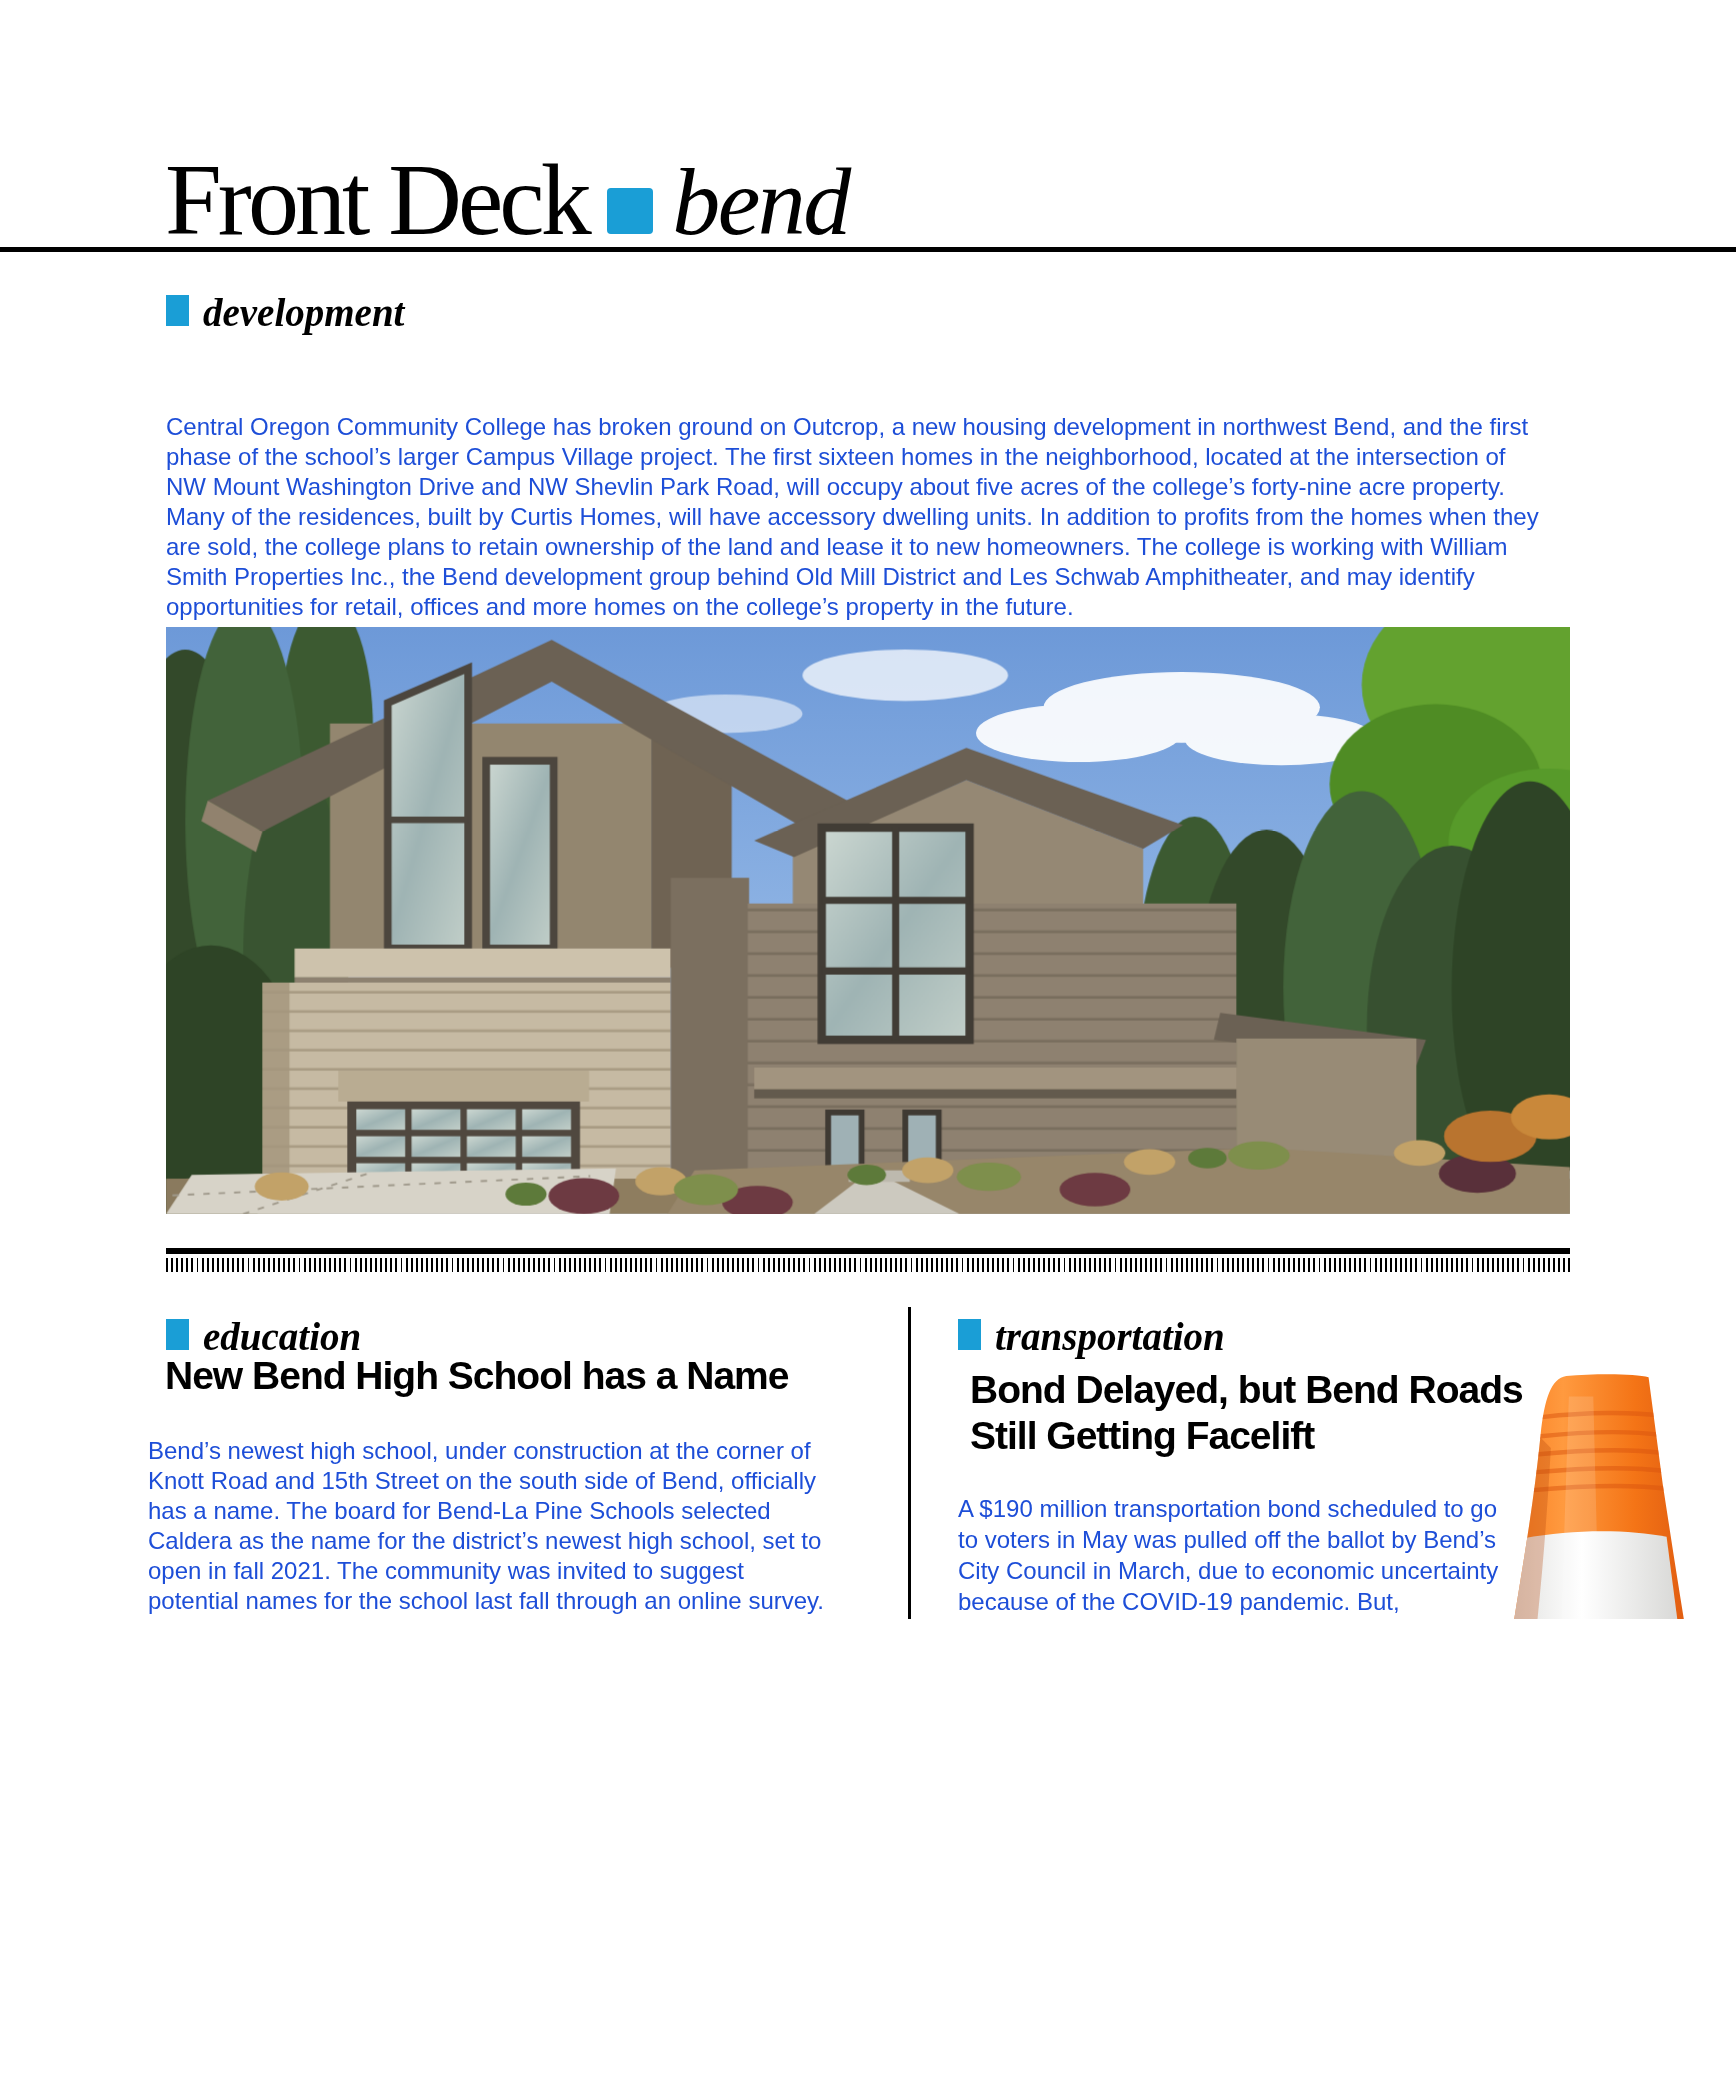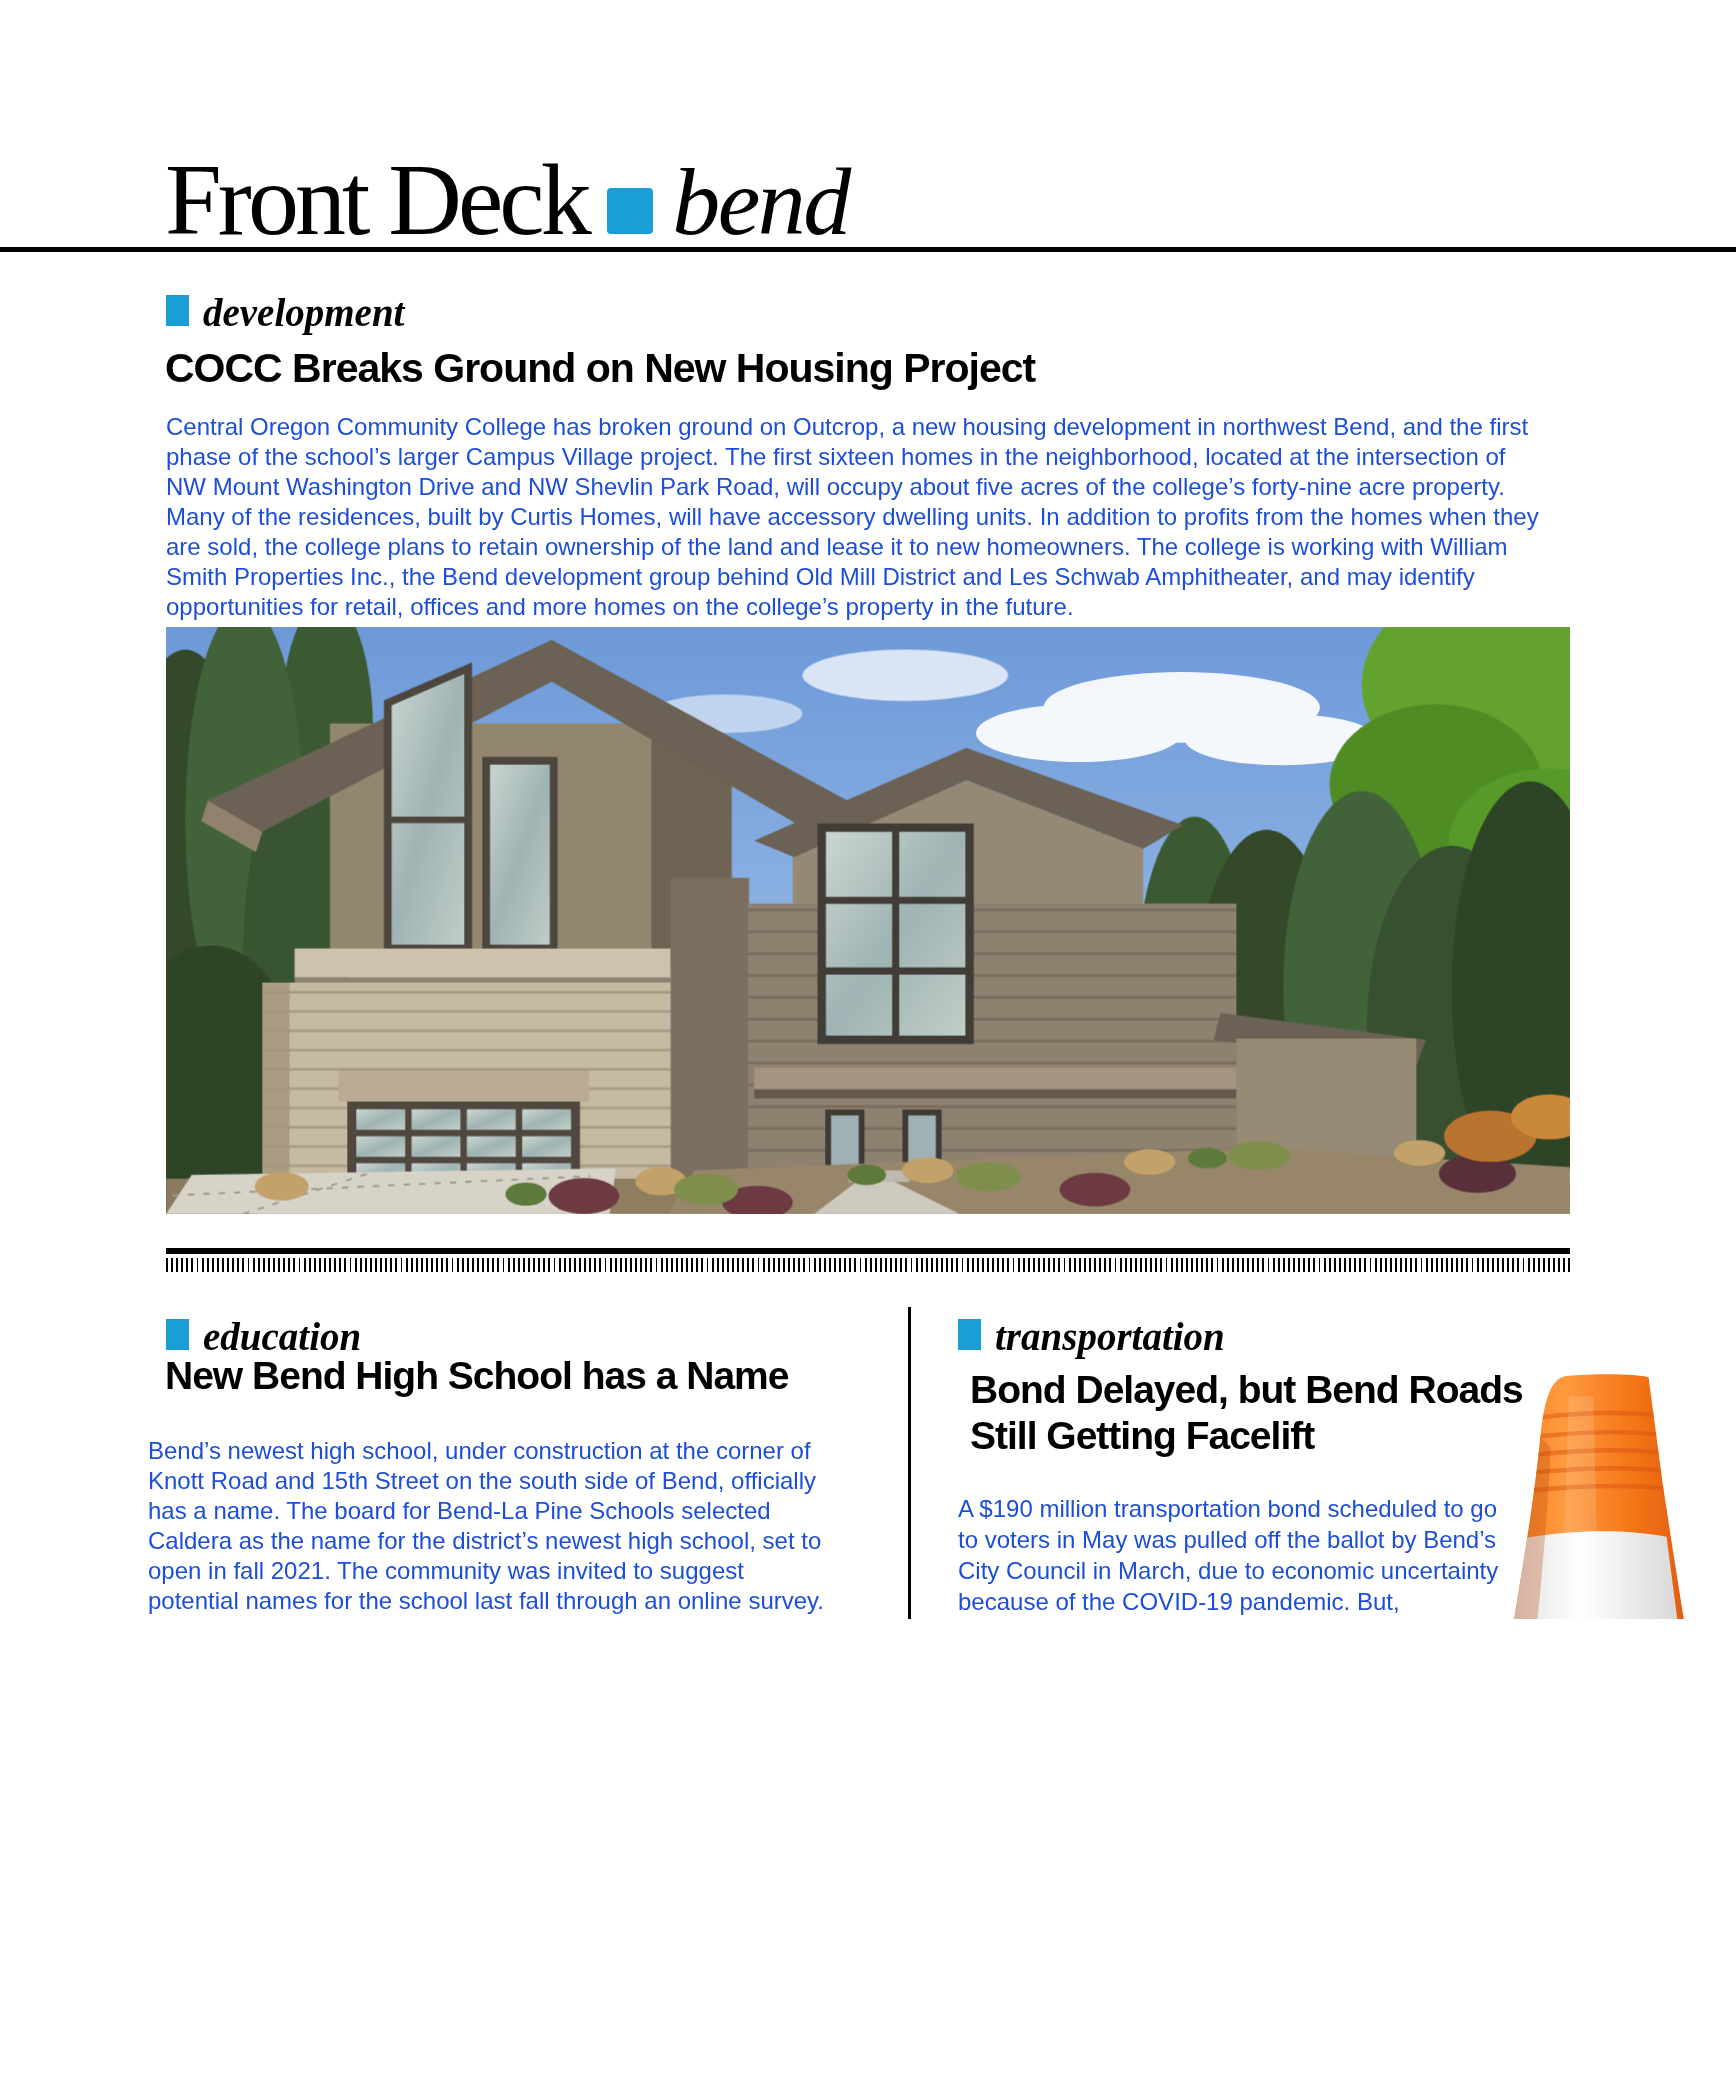--- a/index.html
+++ b/index.html
@@ -65,21 +65,20 @@
     <span class="masthead-title">Front Deck</span>
     <span class="masthead-square"></span>
     <span class="masthead-brand">bend</span>
   </header>
   <div class="rule"></div>
 
   <div class="abs kicker" id="dev-kicker">
     <span class="sq"></span>
     <span>development</span>
   </div>
-  <h2 class="abs headline" id="dev-headline" style="margin:0;">COCC Breaks Ground on New Housing Project</h2>
   <p class="abs bodycopy" id="dev-body" style="margin:0;">Central Oregon Community College has broken ground on Outcrop, a new housing development in northwest Bend, and the first phase of the school’s larger Campus Village project. The first sixteen homes in the neighborhood, located at the intersection of NW Mount Washington Drive and NW Shevlin Park Road, will occupy about five acres of the college’s forty-nine acre property. Many of the residences, built by Curtis Homes, will have accessory dwelling units. In addition to profits from the homes when they are sold, the college plans to retain ownership of the land and lease it to new homeowners. The college is working with William Smith Properties Inc., the Bend development group behind Old Mill District and Les Schwab Amphitheater, and may identify opportunities for retail, offices and more homes on the college’s property in the future.</p>
 
   <figure id="house-figure">
     <svg viewBox="0 0 2184 913" preserveAspectRatio="none">
       <defs>
         <linearGradient id="sky" x1="0" y1="0" x2="0" y2="1">
           <stop offset="0" stop-color="#6d99d8"></stop>
             <stop offset="0.55" stop-color="#8fb4e4"></stop>
             <stop offset="1" stop-color="#c6daf0"></stop>
         </linearGradient>

